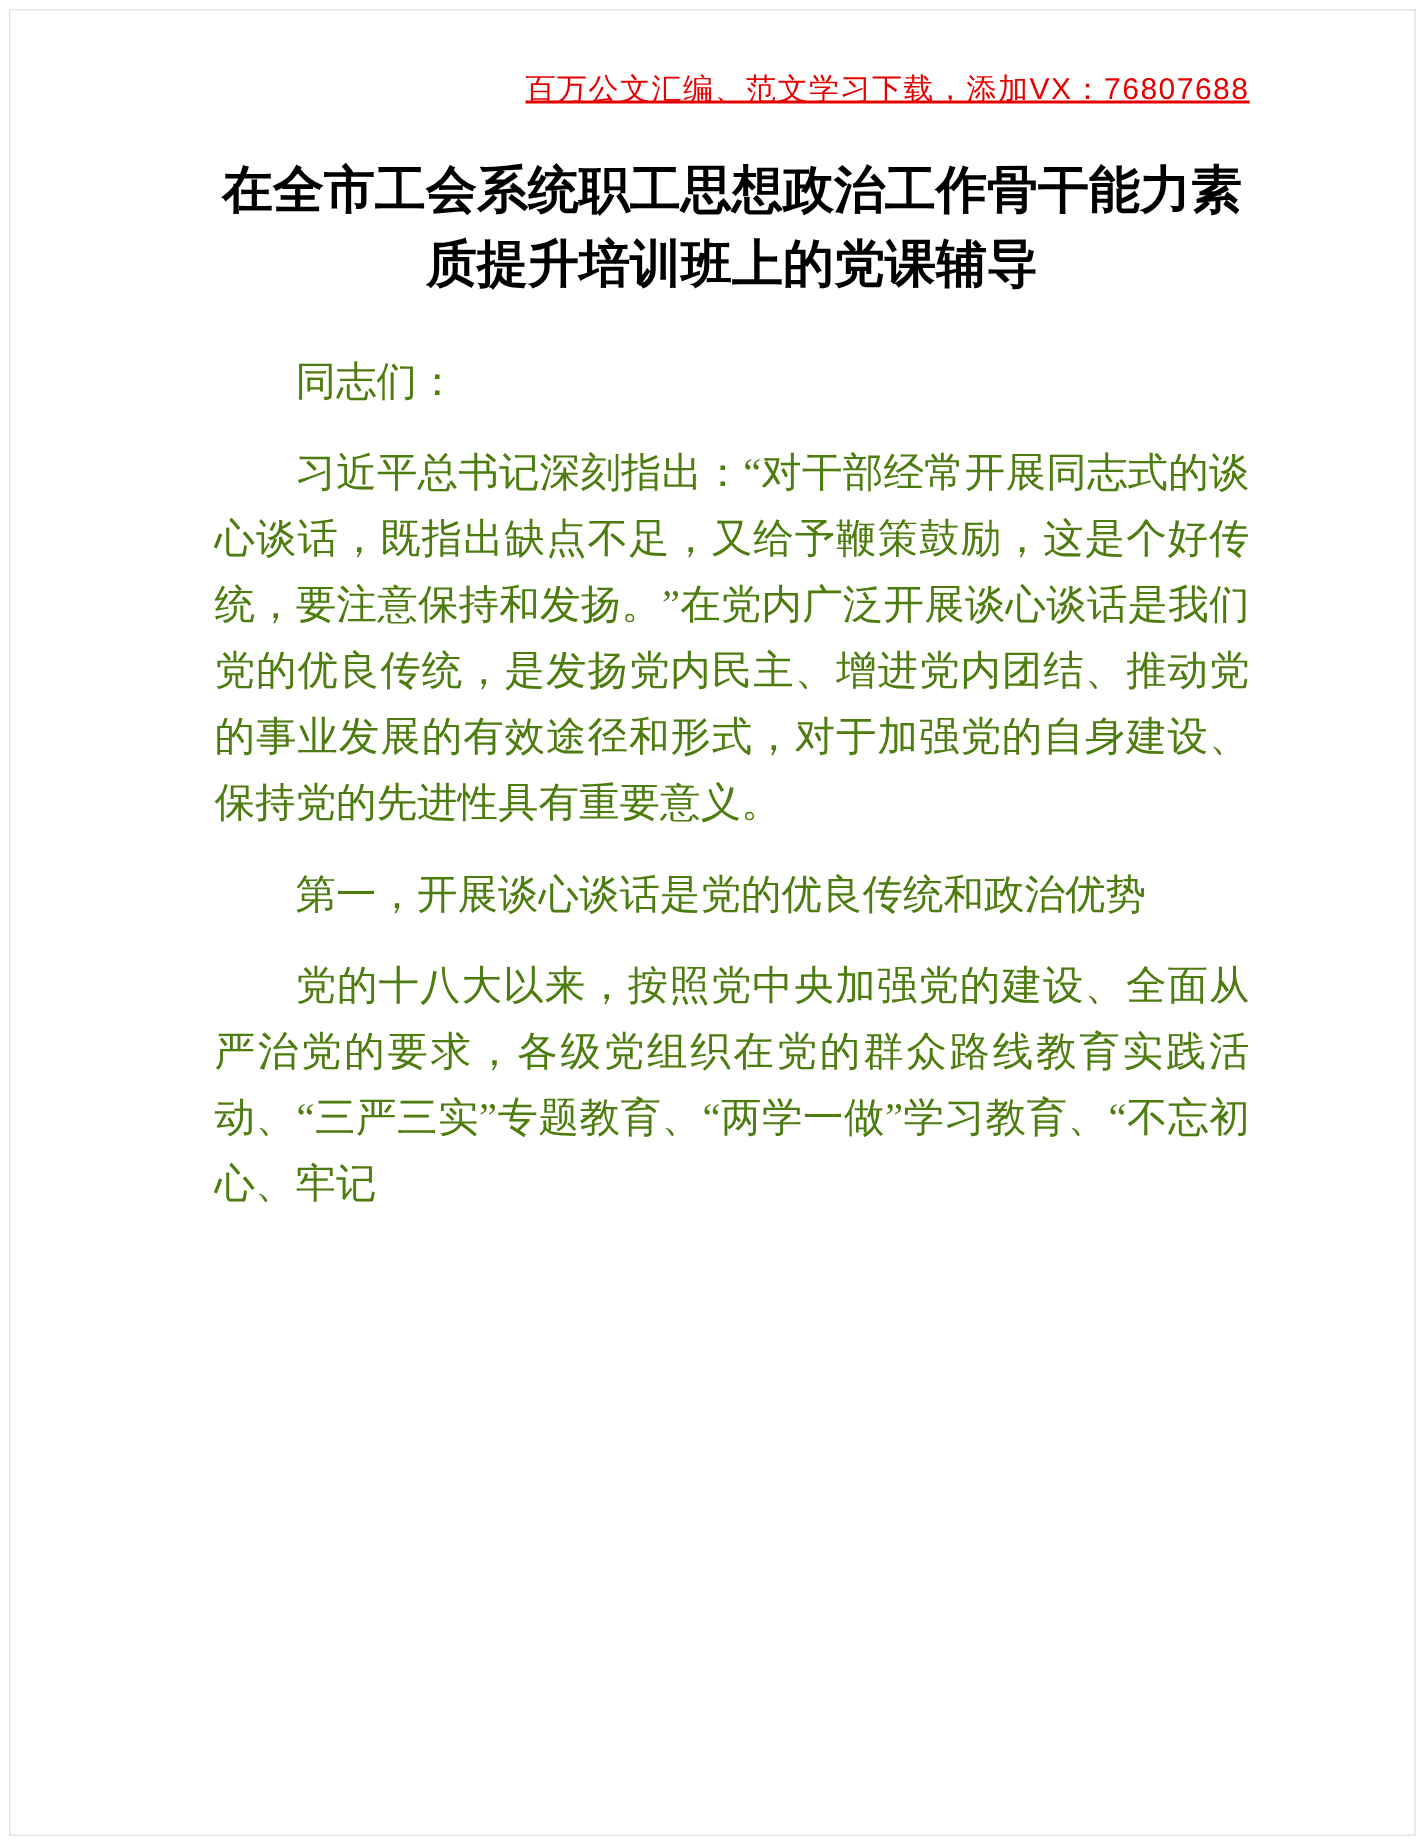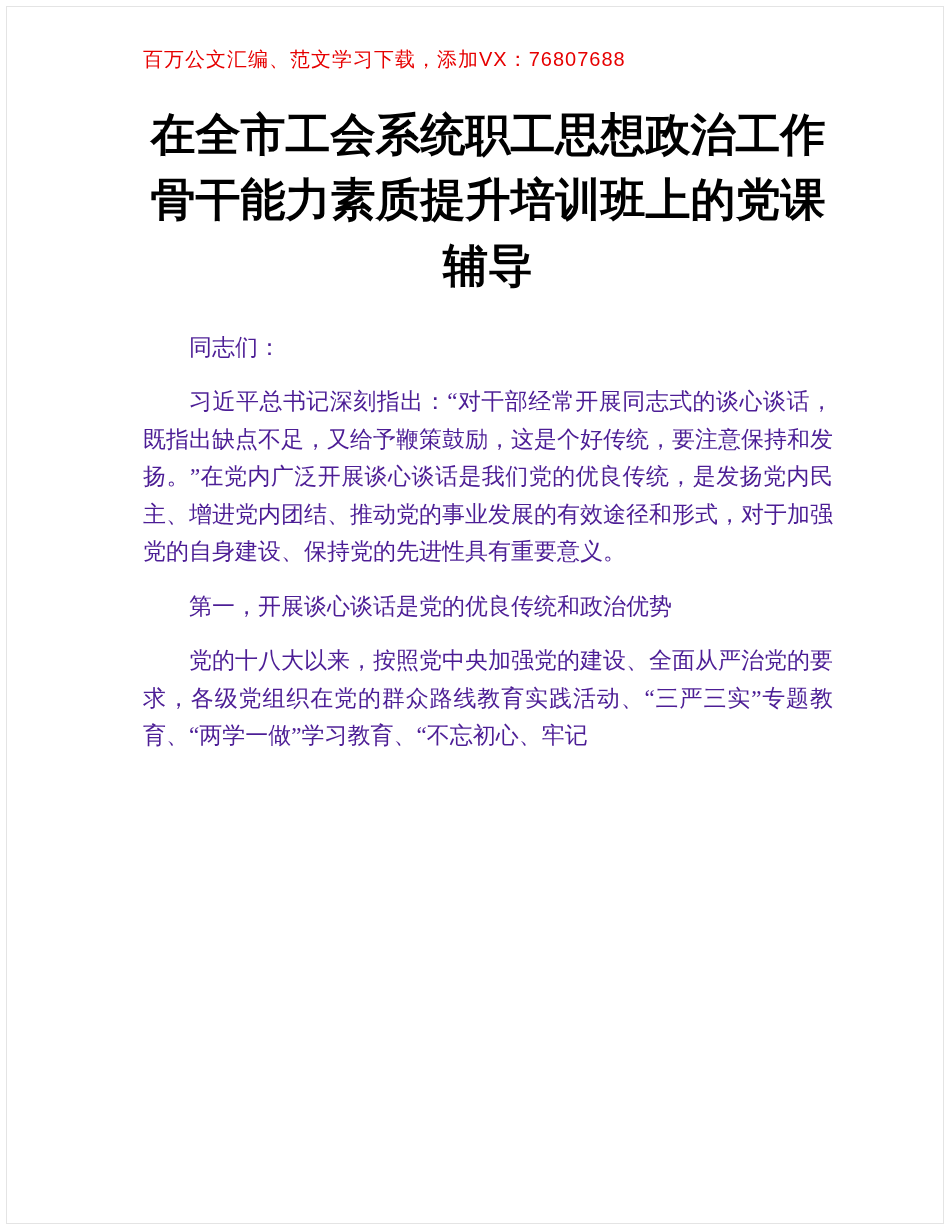--- a/index.html
+++ b/index.html
@@ -19,41 +19,42 @@
     inset: 6px;
     border: 1px solid #e4e4e4;
     pointer-events: none;
   }
   .page {
     position: relative;
     padding: 46px 117px 0 143px;
   }
   .notice {
     color: #e60000;
-    text-align: left;
+    text-align: right;
     font-size: 20px;
     font-family: "Liberation Sans", "DejaVu Sans", sans-serif;
     margin-bottom: 30px;
     letter-spacing: 1px;
+    text-decoration: underline;
   }
   .title {
-    font-size: 45px;
+    font-size: 34px;
     font-weight: bold;
     color: #000000;
     text-align: center;
     line-height: 1.45;
     margin: 6px 0 30px 0;
   }
   .body .para {
-    font-size: 23px;
+    font-size: 27px;
     line-height: 1.63;
     text-align: justify;
     text-indent: 2em;
     margin-bottom: 17px;
-    color: #4c1d95;
+    color: #4d7c0f;
   }
 </style>
 </head>
 <body>
 
 <div class="page-frame"></div>
 
 <div class="page">
   <div class="notice">百万公文汇编、范文学习下载，添加VX：76807688</div>
 

